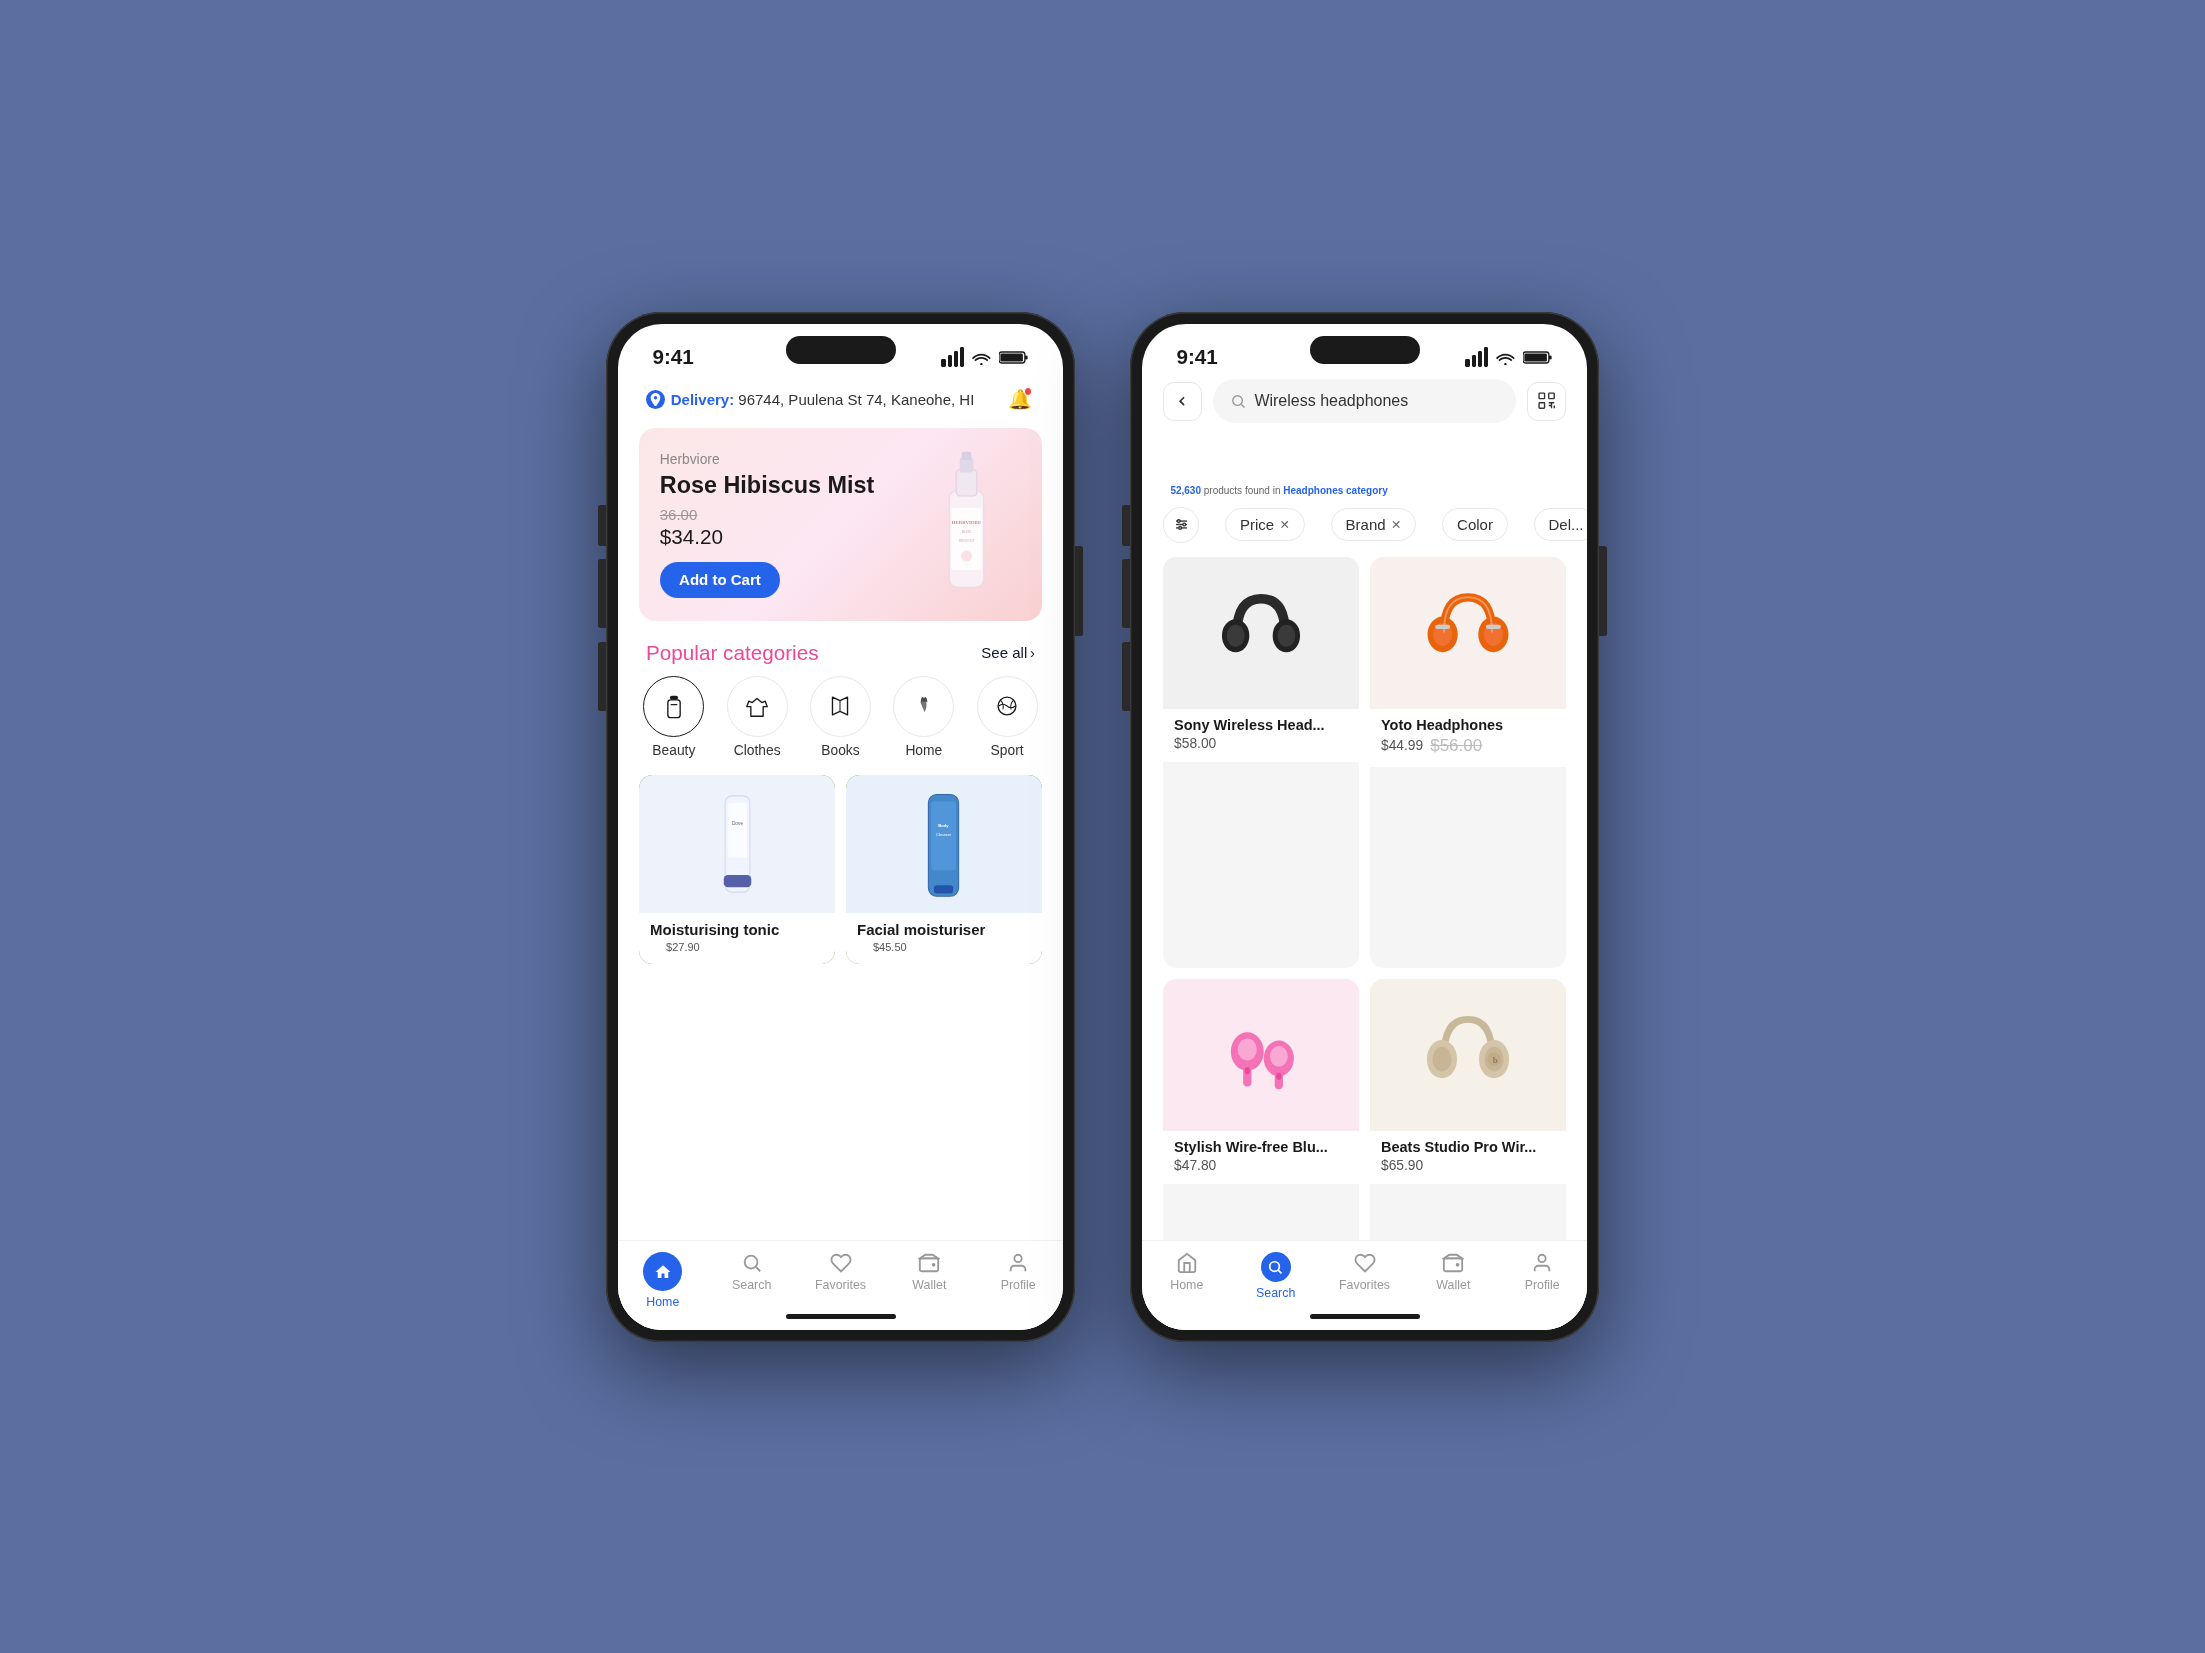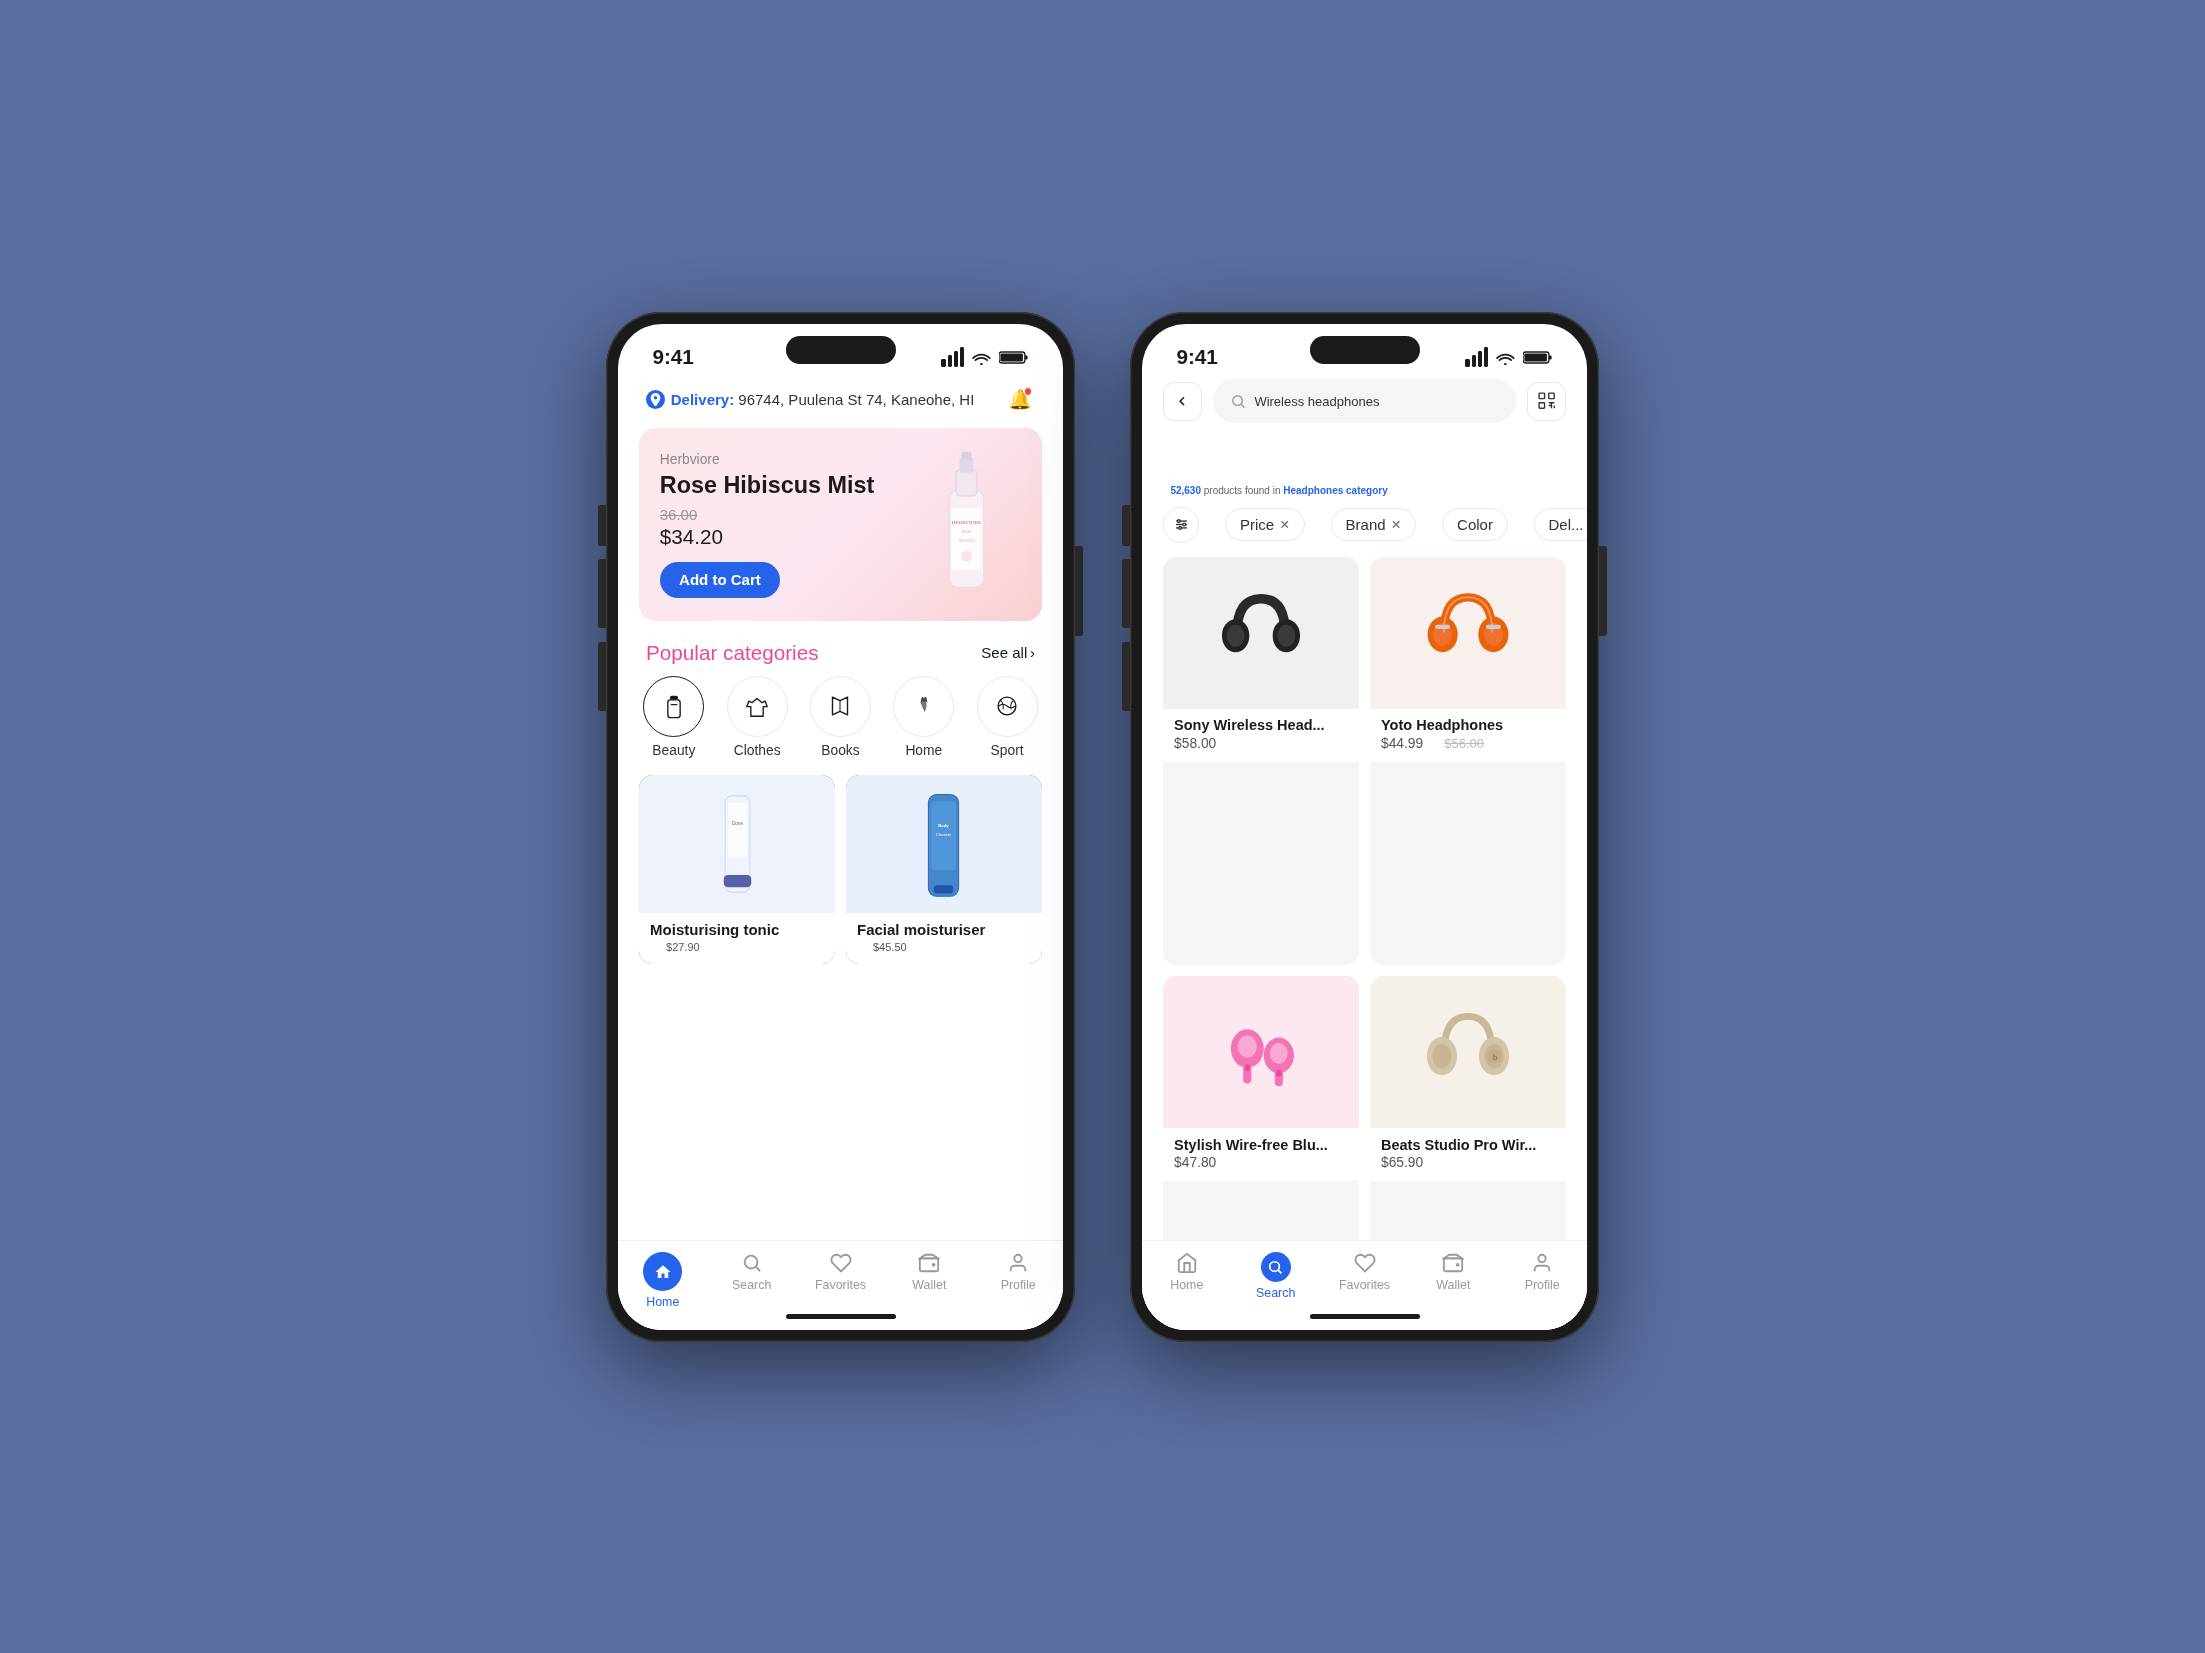--- a/index.html
+++ b/index.html
@@ -400,21 +400,21 @@
       height: 44px;
       background: #f5f5f5;
       border-radius: 22px;
       display: flex;
       align-items: center;
       padding: 0 16.5px;
       gap: 8.3px;
     }
 
     .search-input-text {
-      font-size: 13px;
+      font-size: 16px;
       color: #333;
       flex: 1;
     }
 
     .scan-btn {
       width: 39px;
       height: 39px;
       border: 0.7px solid #e5e7eb;
       border-radius: 11px;
       display: flex;
@@ -512,24 +512,24 @@
       color: #1a1a1a;
       margin-bottom: 2.8px;
     }
 
     .product-price-2 {
       font-size: 13.8px;
       color: #555;
     }
 
     .product-price-orig-2 {
-      font-size: 13px;
+      font-size: 17px;
       color: #bbb;
       text-decoration: line-through;
-      margin-left: 21px;
+      margin-left: 7px;
     }
 
     .side-buttons-left {
       position: absolute;
       left: -8.3px;
       top: 193px;
       display: flex;
       flex-direction: column;
       gap: 13.8px;
     }

